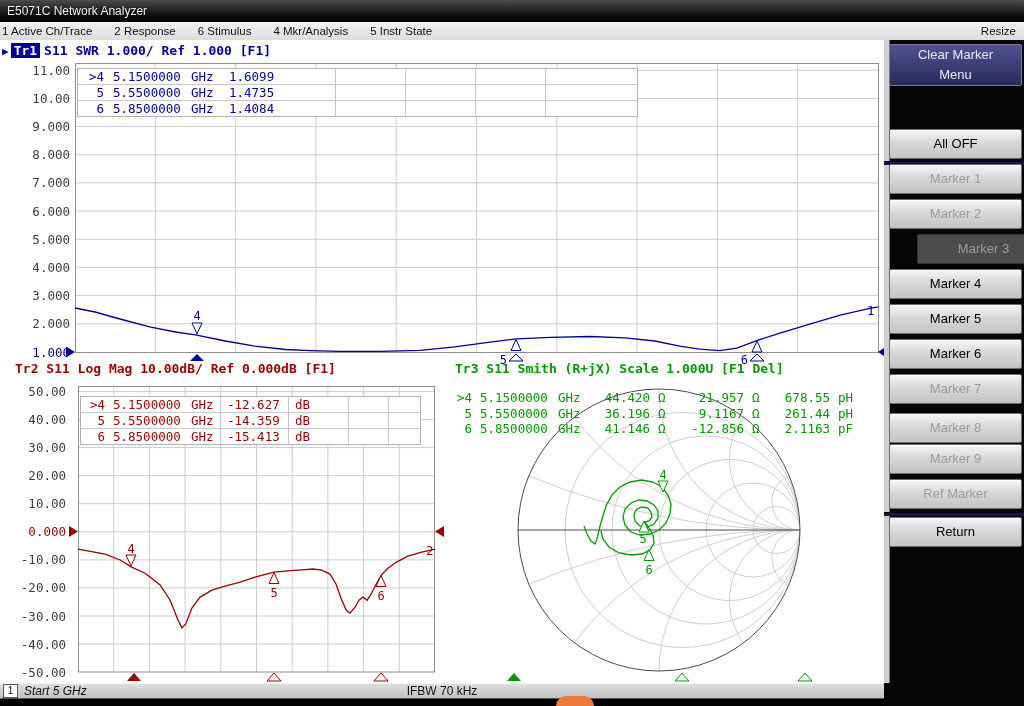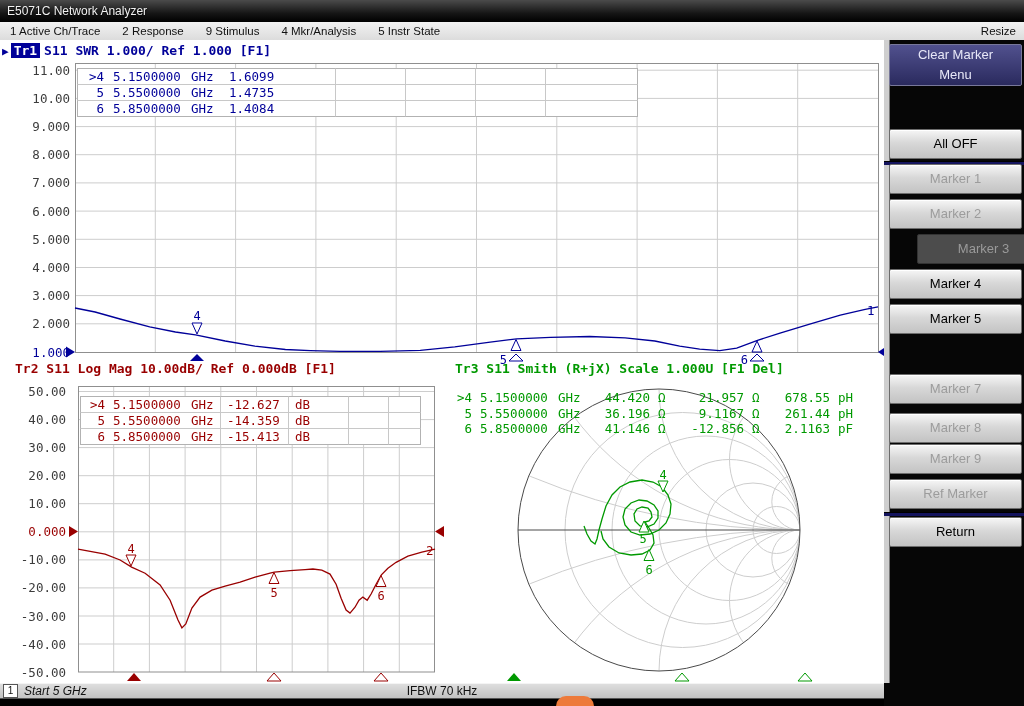--- a/index.html
+++ b/index.html
@@ -6,21 +6,21 @@
   .screen{position:relative;width:1024px;height:706px;background:#000;overflow:hidden;
     font-family:"Liberation Sans","DejaVu Sans",sans-serif;}
   
   .titlebar{position:absolute;left:0;top:0;width:1024px;height:22px;
     background:linear-gradient(180deg,#4b4b4b,#161616 60%,#000);display:flex;align-items:center;}
   .titlebar .tt{color:#f0f0f0;font-size:12px;padding-left:7px;text-shadow:0 1px 2px #000;}
   
   .menubar{position:absolute;left:0;top:22px;width:1024px;height:18px;background:linear-gradient(180deg,#f2f2f2,#dcdcdc);
     border-bottom:1px solid #8a8a8a;display:flex;align-items:center;font-size:11.5px;color:#111;}
   .menubar .mi{margin-left:22px;cursor:default;}
-  .menubar .mi:first-child{margin-left:10px;}
+  .menubar .mi:first-child{margin-left:2px;}
   .menubar .mresize{margin-left:auto;margin-right:8px;}
   
   .main{position:absolute;left:0;top:40px;width:884px;height:643px;background:#fff;}
   .trhdr{position:absolute;font-family:"DejaVu Sans Mono","Liberation Mono",monospace;
     font-size:13px;font-weight:bold;white-space:pre;}
   #tr1hdr{left:2px;top:43px;color:var(--tr1);}
   #tr1hdr .chip{background:var(--tr1);color:#fff;padding:0 3px;margin:0 4px 0 2px;}
   #tr1hdr .arr{font-size:11px;}
   #tr2hdr{left:15px;top:361px;color:var(--tr2);}
   #tr3hdr{left:455px;top:361px;color:var(--tr3);}
@@ -76,21 +76,21 @@
 
 <div class="screen" style="--tr1: #000099; --tr2: #990000; --tr3: #009900; --grid: #cdcdcd; --badge: #26266e;">
 
   <div class="titlebar">
     <span class="tt">E5071C Network Analyzer</span>
   </div>
 
   <div class="menubar">
     <span class="mi">1 Active Ch/Trace</span>
     <span class="mi">2 Response</span>
-    <span class="mi">9 Stimulus</span>
+    <span class="mi">6 Stimulus</span>
     <span class="mi">4 Mkr/Analysis</span>
     <span class="mi">5 Instr State</span>
     <span class="mi mresize">Resize</span>
   </div>
 
   <div class="main"></div>
 
   <svg id="chart-svg" style="position:absolute;left:0;top:40px;" width="884" height="643" viewBox="0 40 884 643">
     <defs>
       <clipPath id="smclip">
@@ -326,20 +326,21 @@
       <div>Clear Marker</div>
       <div>Menu</div>
     </div>
     <div class="sk" style="top:89px">All OFF</div>
     <div class="sksep" style="top:121px"></div>
     <div class="sk dis" style="top:124px">Marker 1</div>
     <div class="sk dis" style="top:159px">Marker 2</div>
     <div class="sk sel" style="top:194px">Marker 3</div>
     <div class="sk" style="top:229px">Marker 4</div>
     <div class="sk" style="top:264px">Marker 5</div>
+    <div class="sk" style="top:299px">Marker 6</div>
     <div class="sk dis" style="top:334px">Marker 7</div>
     <div class="sk dis" style="top:373px">Marker 8</div>
     <div class="sk dis" style="top:404px">Marker 9</div>
     <div class="sk dis" style="top:439px">Ref Marker</div>
     <div class="sksep" style="top:472px"></div>
     <div class="sk" style="top:477px">Return</div>
   </div>
 
   <div class="statusbar">
     <span class="chbox">1</span>

